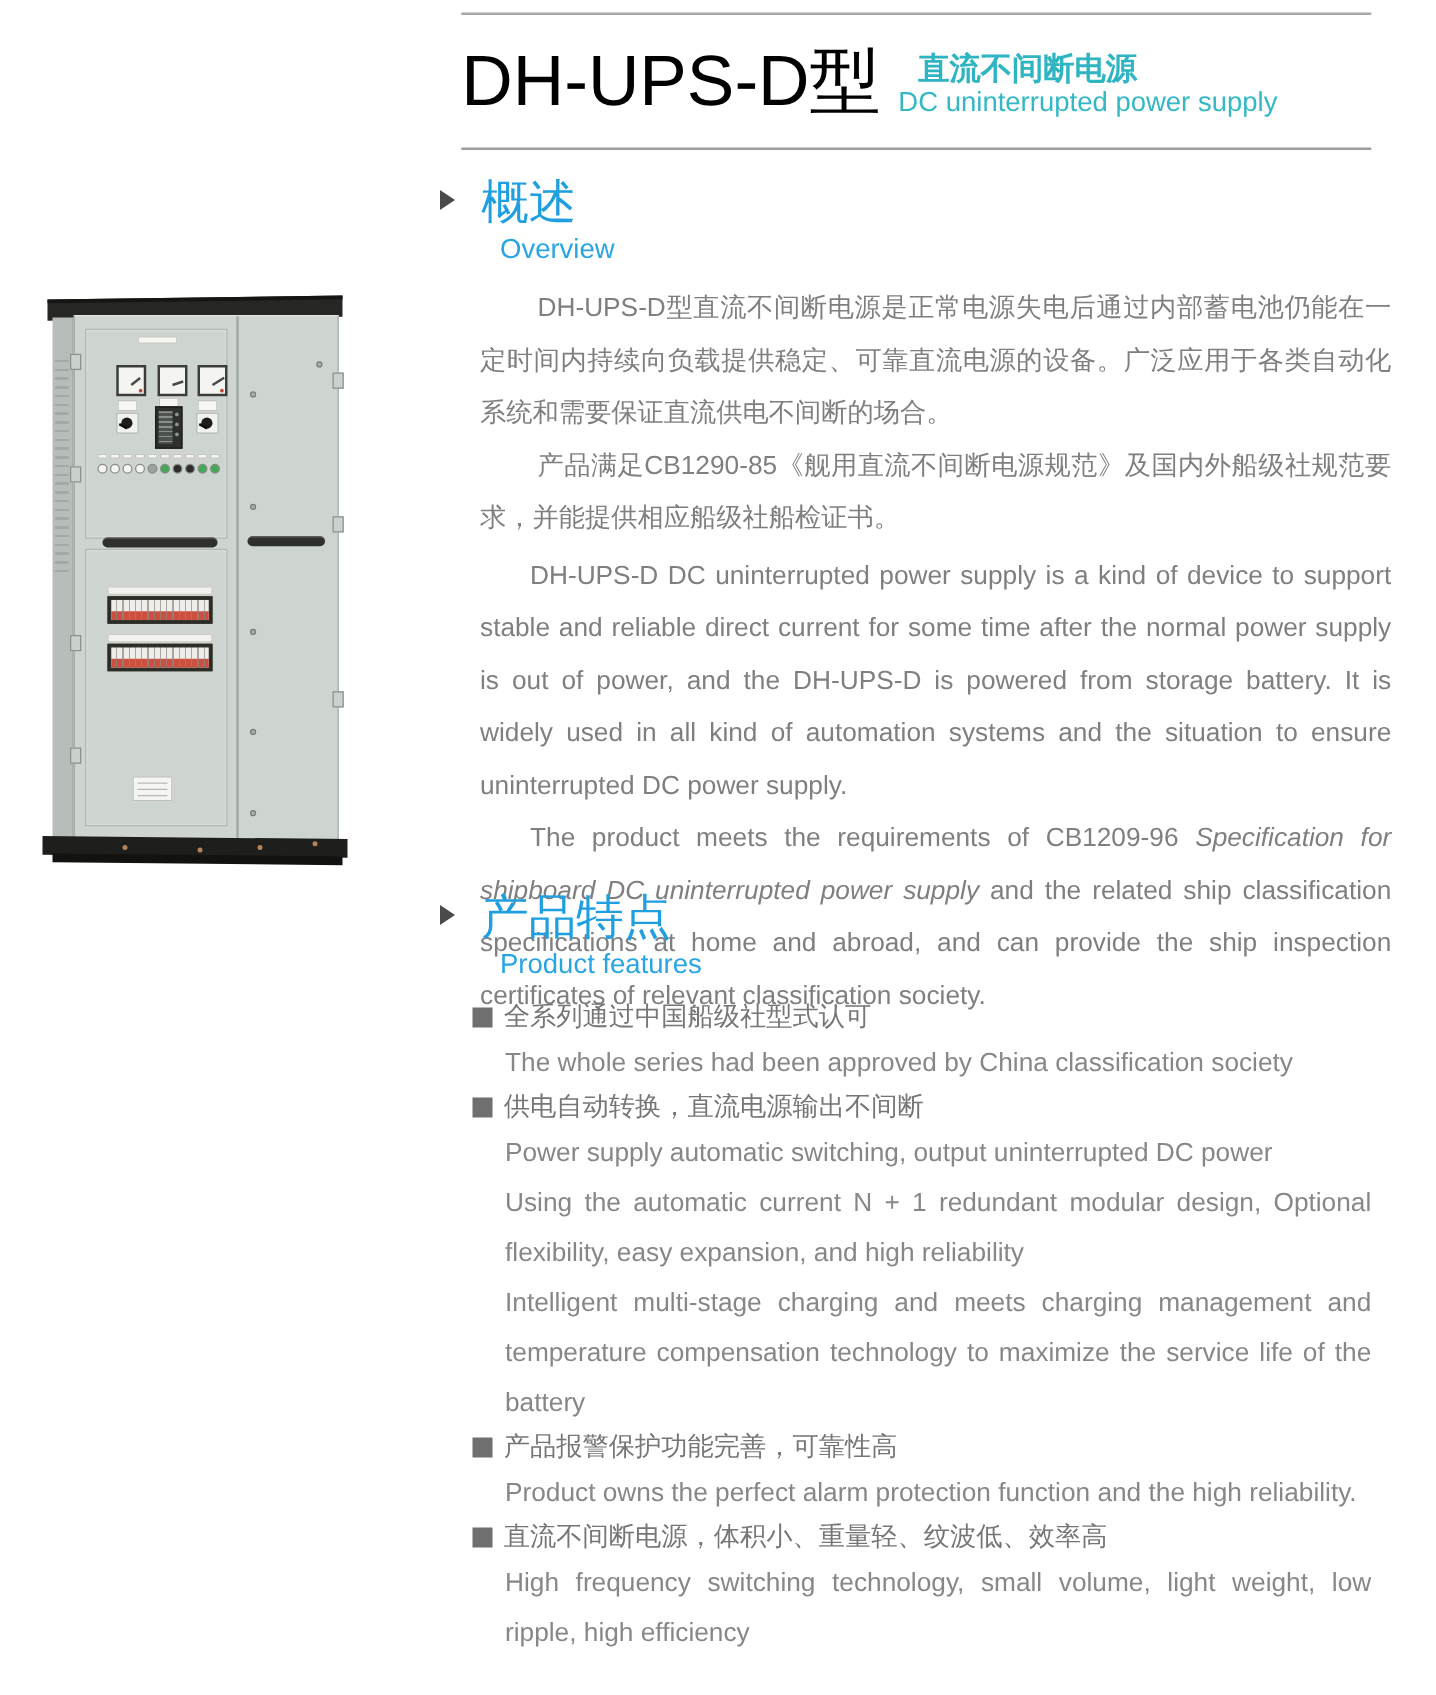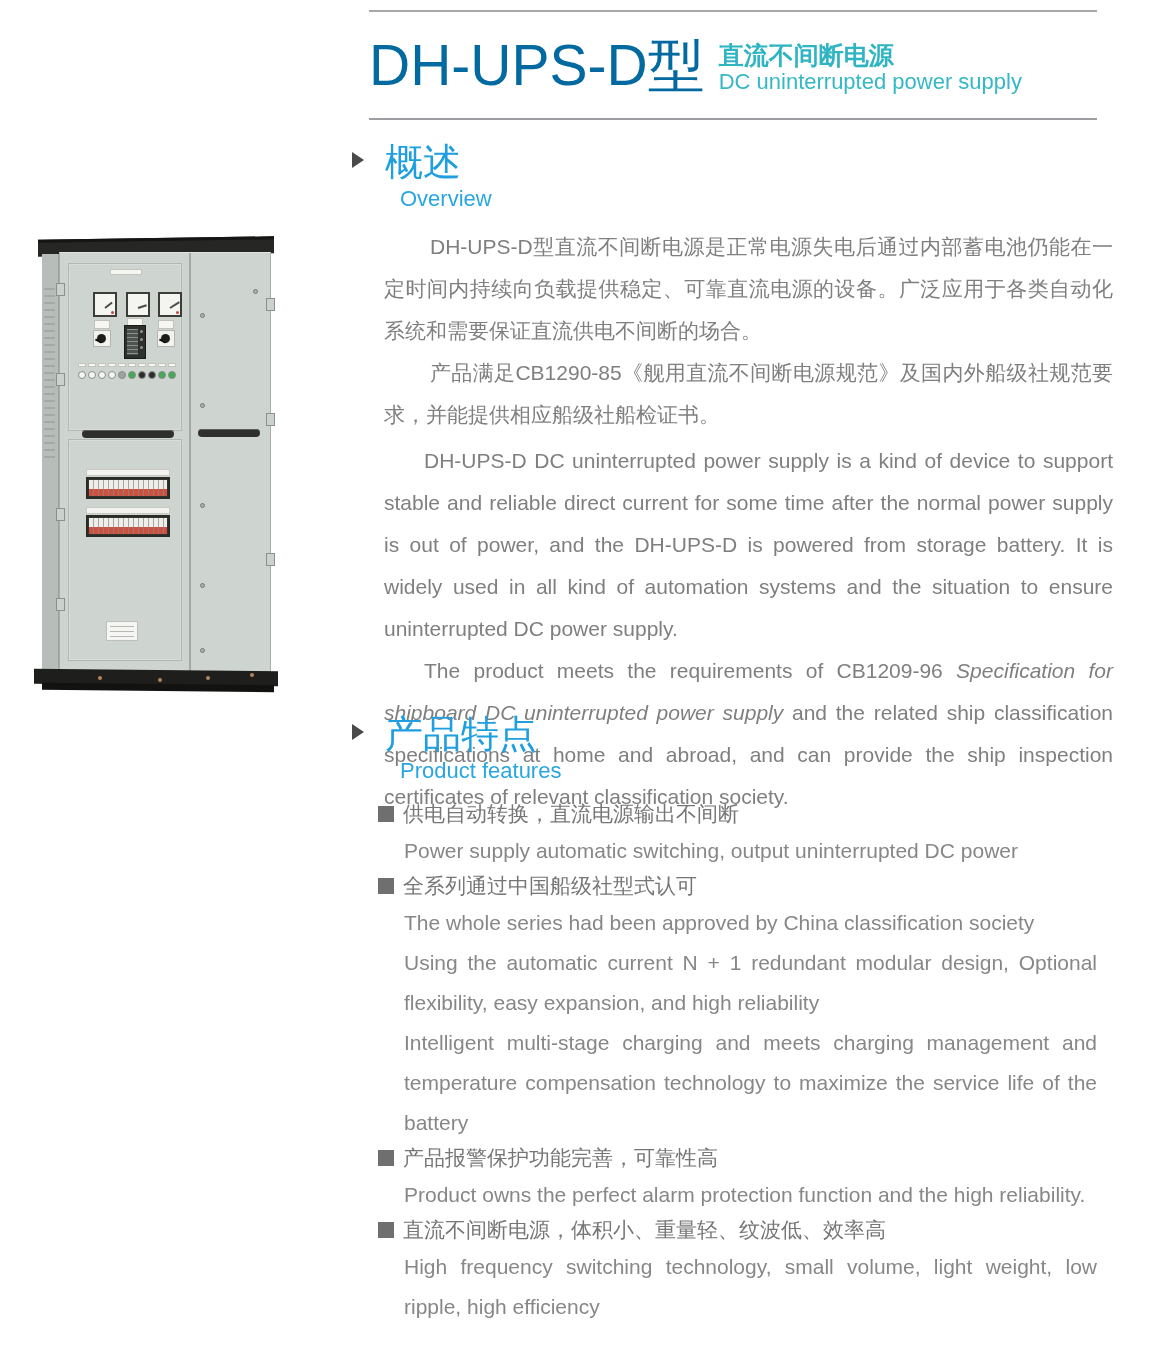--- a/index.html
+++ b/index.html
@@ -7,23 +7,23 @@
        font-family:"Liberation Sans","DejaVu Sans",sans-serif;}
   .page{position:absolute;inset:0;background:#ffffff;}
 
   
   .rule{position:absolute;height:2px;background:#a8a8a8;}
   .rule-top{left:369px;top:10px;width:728px;}
   .rule-mid{left:369px;top:118px;width:728px;background:#9d9da2;}
 
   
   .title-block{position:absolute;left:369px;top:32px;display:flex;align-items:flex-end;}
-  .title-main{font-size:57px;line-height:66px;font-weight:400;color:#0369a1;letter-spacing:0px;}
+  .title-main{font-size:57px;line-height:66px;font-weight:400;color:#000000;letter-spacing:0px;}
   .title-sub{margin-left:14px;margin-bottom:3px;}
-  .title-sub-cn{font-size:25px;line-height:27px;font-weight:700;color:#2fb4c2;}
+  .title-sub-cn{font-size:25px;line-height:27px;font-weight:700;color:#2fb4c2;margin-left:16px;}
   .title-sub-en{font-size:22px;line-height:26px;font-weight:400;color:#35b8c5;}
 
   
   .sec-head{position:absolute;left:352px;}
   .sec-head .tri{position:absolute;left:0;top:12px;width:0;height:0;
       border-left:12px solid #4a4a4a;border-top:8px solid transparent;border-bottom:8px solid transparent;}
   .sec-head .cn{margin-left:33px;font-size:38px;line-height:44px;font-weight:500;color:#1f9fdf;}
   .sec-head .en{margin-left:48px;font-size:22px;line-height:30px;font-weight:400;color:#29a6e2;}
   .head-overview{top:140px;}
   .head-features{top:712px;}
@@ -237,32 +237,32 @@
   <div class="sec-head head-features">
     <span class="tri"></span>
     <div class="cn">产品特点</div>
     <div class="en">Product features</div>
   </div>
 
   <div class="features-body">
     <div class="feature">
       <div class="feat-cn">
           <span class="bullet"></span>
+          <span>全系列通过中国船级社型式认可</span>
+        </div>
+      <div class="feat-en">The whole series had been approved by China classification society</div>
+    </div>
+    <div class="feature">
+      <div class="feat-cn">
+          <span class="bullet"></span>
           <span>供电自动转换，直流电源输出不间断</span>
         </div>
       <div class="feat-en">Power supply automatic switching, output uninterrupted DC power</div>
     </div>
     <div class="feature">
-      <div class="feat-cn">
-          <span class="bullet"></span>
-          <span>全系列通过中国船级社型式认可</span>
-        </div>
-      <div class="feat-en">The whole series had been approved by China classification society</div>
-    </div>
-    <div class="feature">
       <div class="feat-en">Using the automatic current N + 1 redundant modular design, Optional flexibility, easy expansion, and high reliability</div>
     </div>
     <div class="feature">
       <div class="feat-en">Intelligent multi-stage charging and meets charging management and temperature compensation technology to maximize the service life of the battery</div>
     </div>
     <div class="feature">
       <div class="feat-cn">
           <span class="bullet"></span>
           <span>产品报警保护功能完善，可靠性高</span>
         </div>

